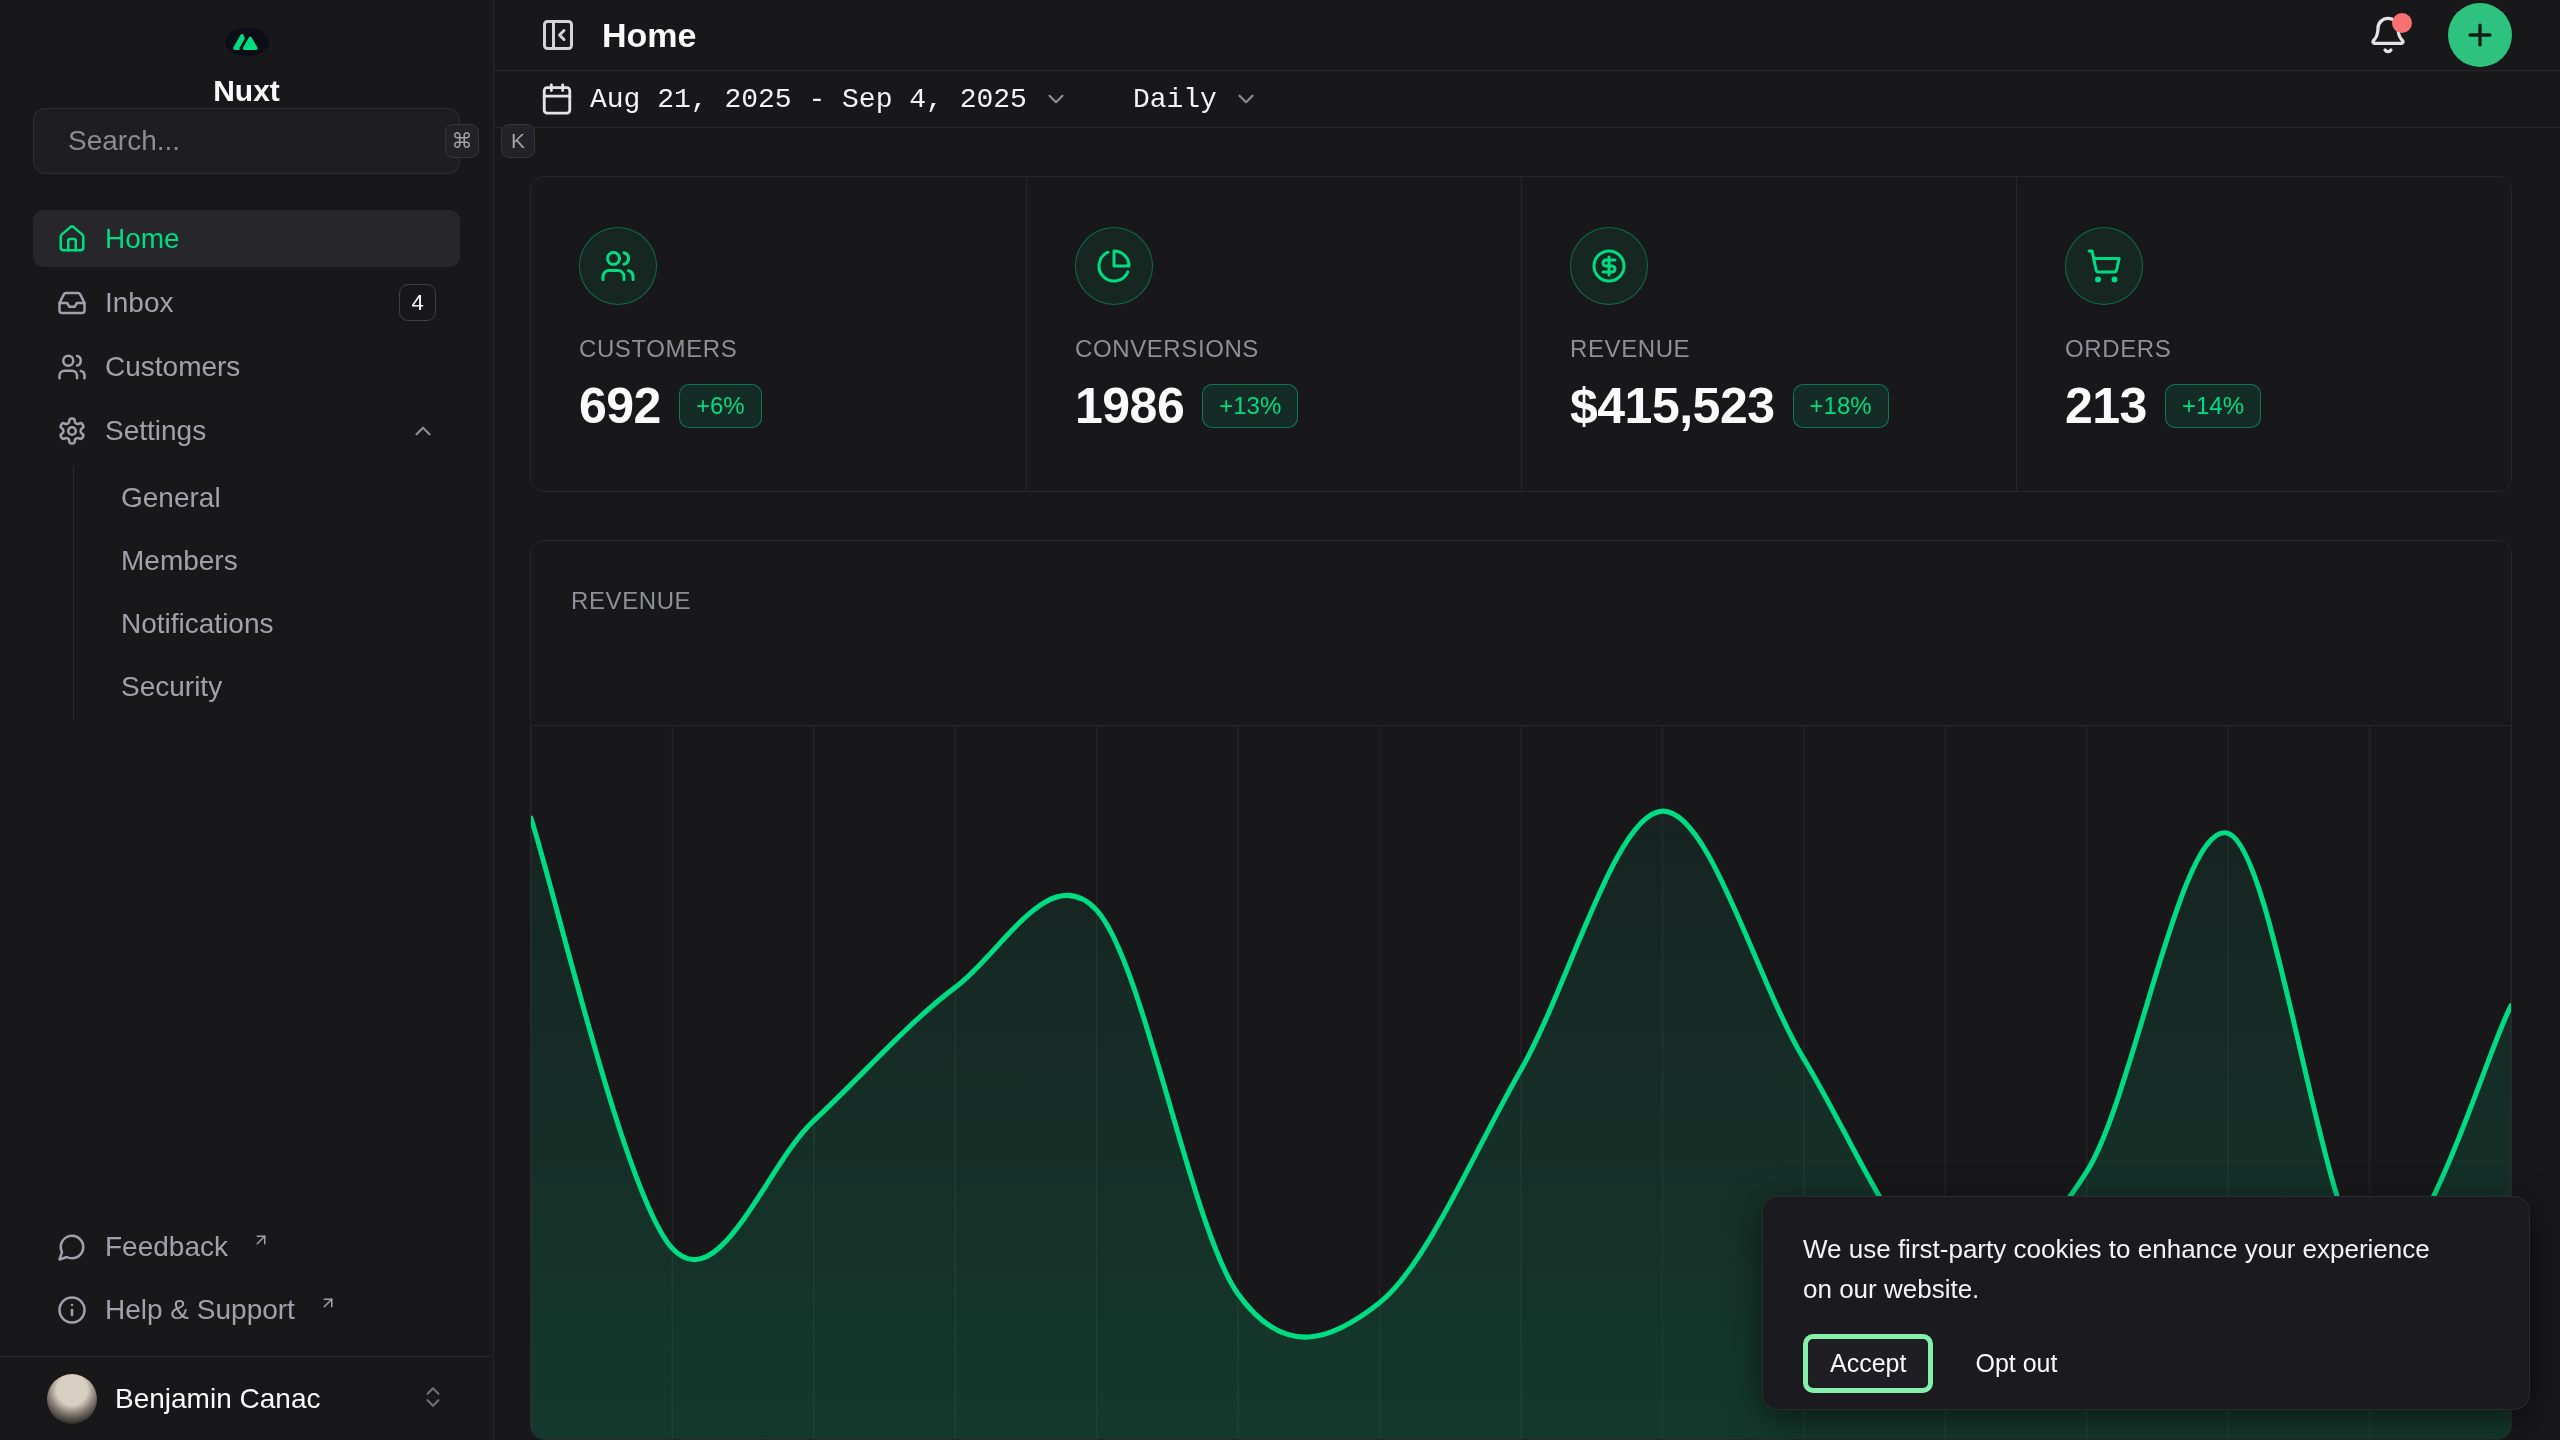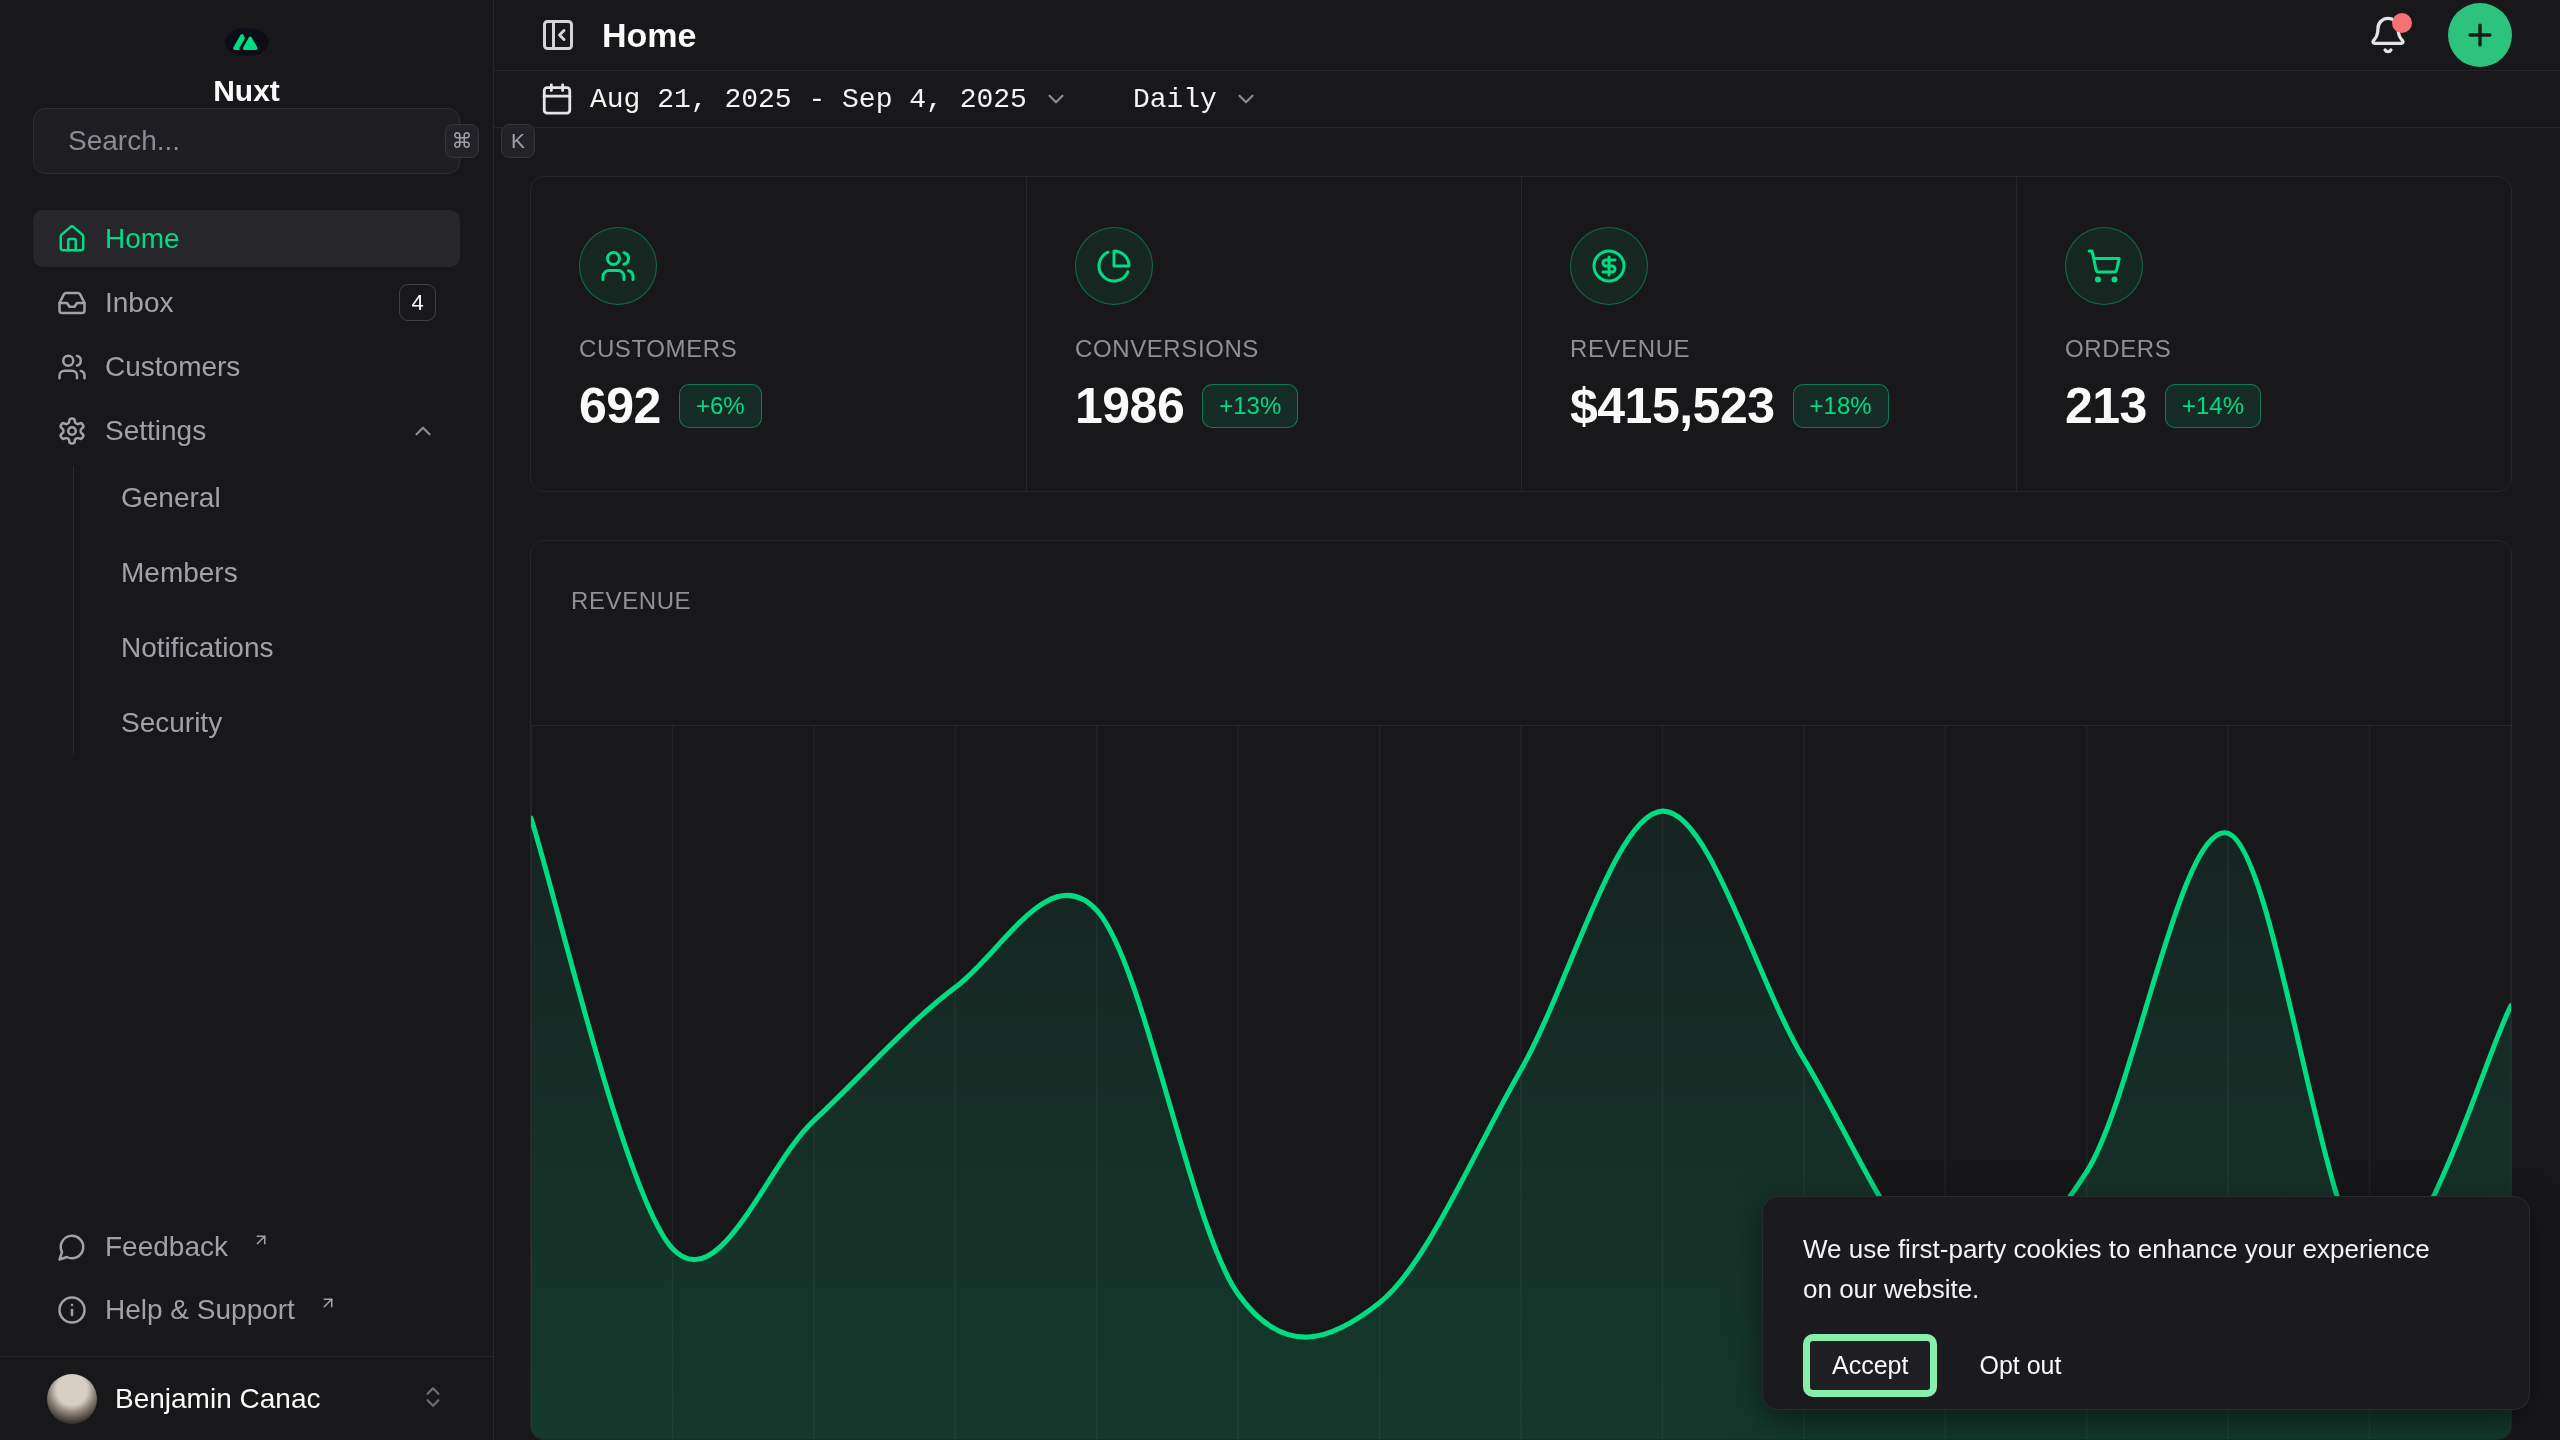--- a/index.html
+++ b/index.html
@@ -60,21 +60,21 @@
   .nav-item svg { width:30px; height:30px; flex:none; }
   .nav-item .label { flex:1; }
   .nav-item.active { background:#26262b; color:#00dc82; }
   .nav-badge {
     min-width:37px; height:37px; border-radius:9px;
     border:1px solid #3f3f46; display:flex; align-items:center; justify-content:center;
     font-size:22px; color:#fafafa; padding:0 8px;
   }
   .sub-list {
     margin-left:40px; border-left:1px solid #2c2c31;
-    padding-left:31px; display:flex; flex-direction:column; gap:19px;
+    padding-left:31px; display:flex; flex-direction:column; gap:7px;
     padding-top:4px; padding-bottom:4px;
   }
   .sub-item {
     height:56px; display:flex; align-items:center; padding:0 16px;
     font-size:28px; color:#a1a1aa; border-radius:10px; cursor:pointer;
   }
 
   .sidebar-spacer { flex:1; }
   .sidebar-footer { display:flex; flex-direction:column; gap:6px; padding-bottom:18px; }
   .ext-arrow { margin-left:6px; margin-bottom:14px; }
@@ -174,21 +174,21 @@
   .cookie-banner {
     position:absolute; left:1762px; top:1196px; width:768px; height:214px;
     background:#1b1b1f; border:1px solid rgba(255,255,255,0.07);
     border-radius:16px; box-shadow:0 10px 34px rgba(0,0,0,0.5);
     padding:32px 40px; z-index:10;
   }
   .cookie-text { font-size:26px; line-height:1.55; color:#f4f4f5; max-width:640px; }
   .cookie-actions { margin-top:24px; display:flex; align-items:center; gap:38px; }
   .accept-btn {
     font-family:inherit; font-size:25px; font-weight:500; color:#fafafa;
-    background:rgba(255,255,255,0.02); border:7px solid #86efac;
+    background:rgba(255,255,255,0.02); border:5px solid #86efac;
     border-radius:10px; padding:10px 22px; cursor:pointer;
   }
   .optout-btn {
     font-family:inherit; font-size:25px; font-weight:500; color:#fafafa;
     background:none; border:none; cursor:pointer; padding:10px 4px;
   }
 </style>
 </head>
 <body>
 

